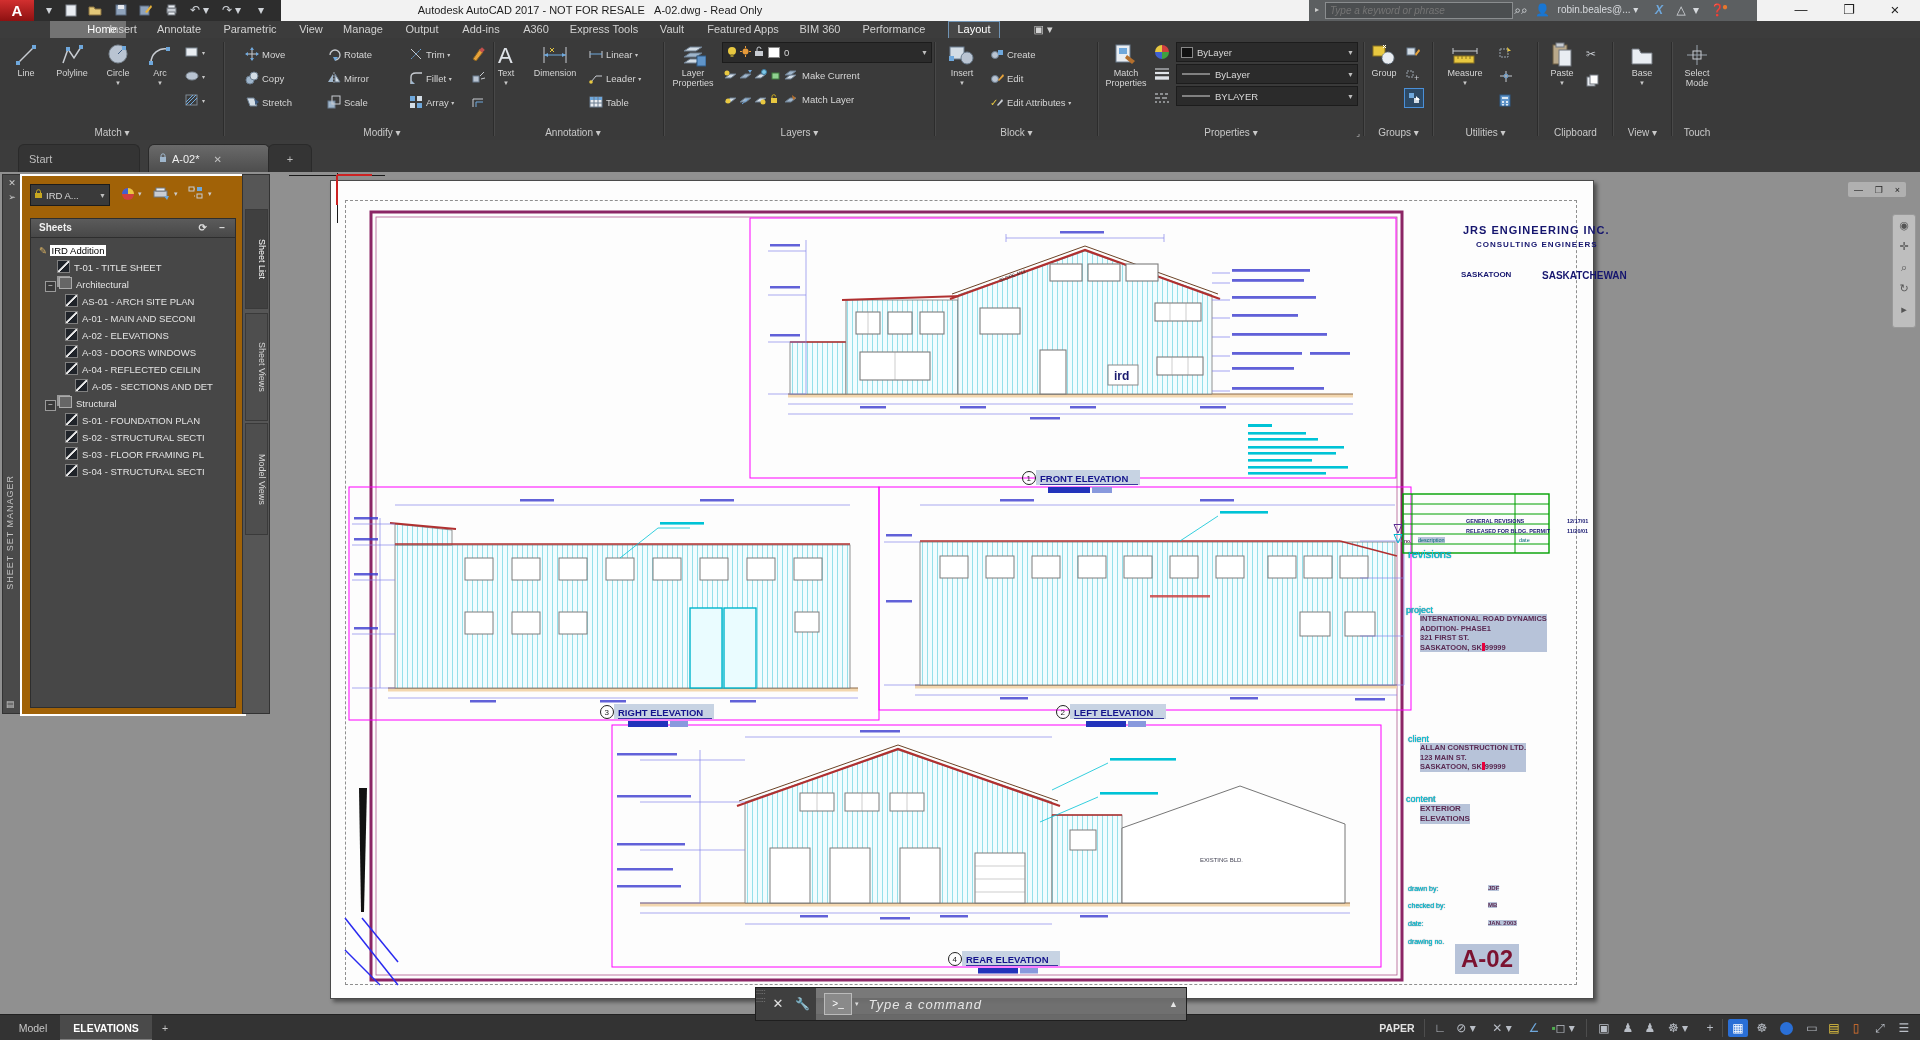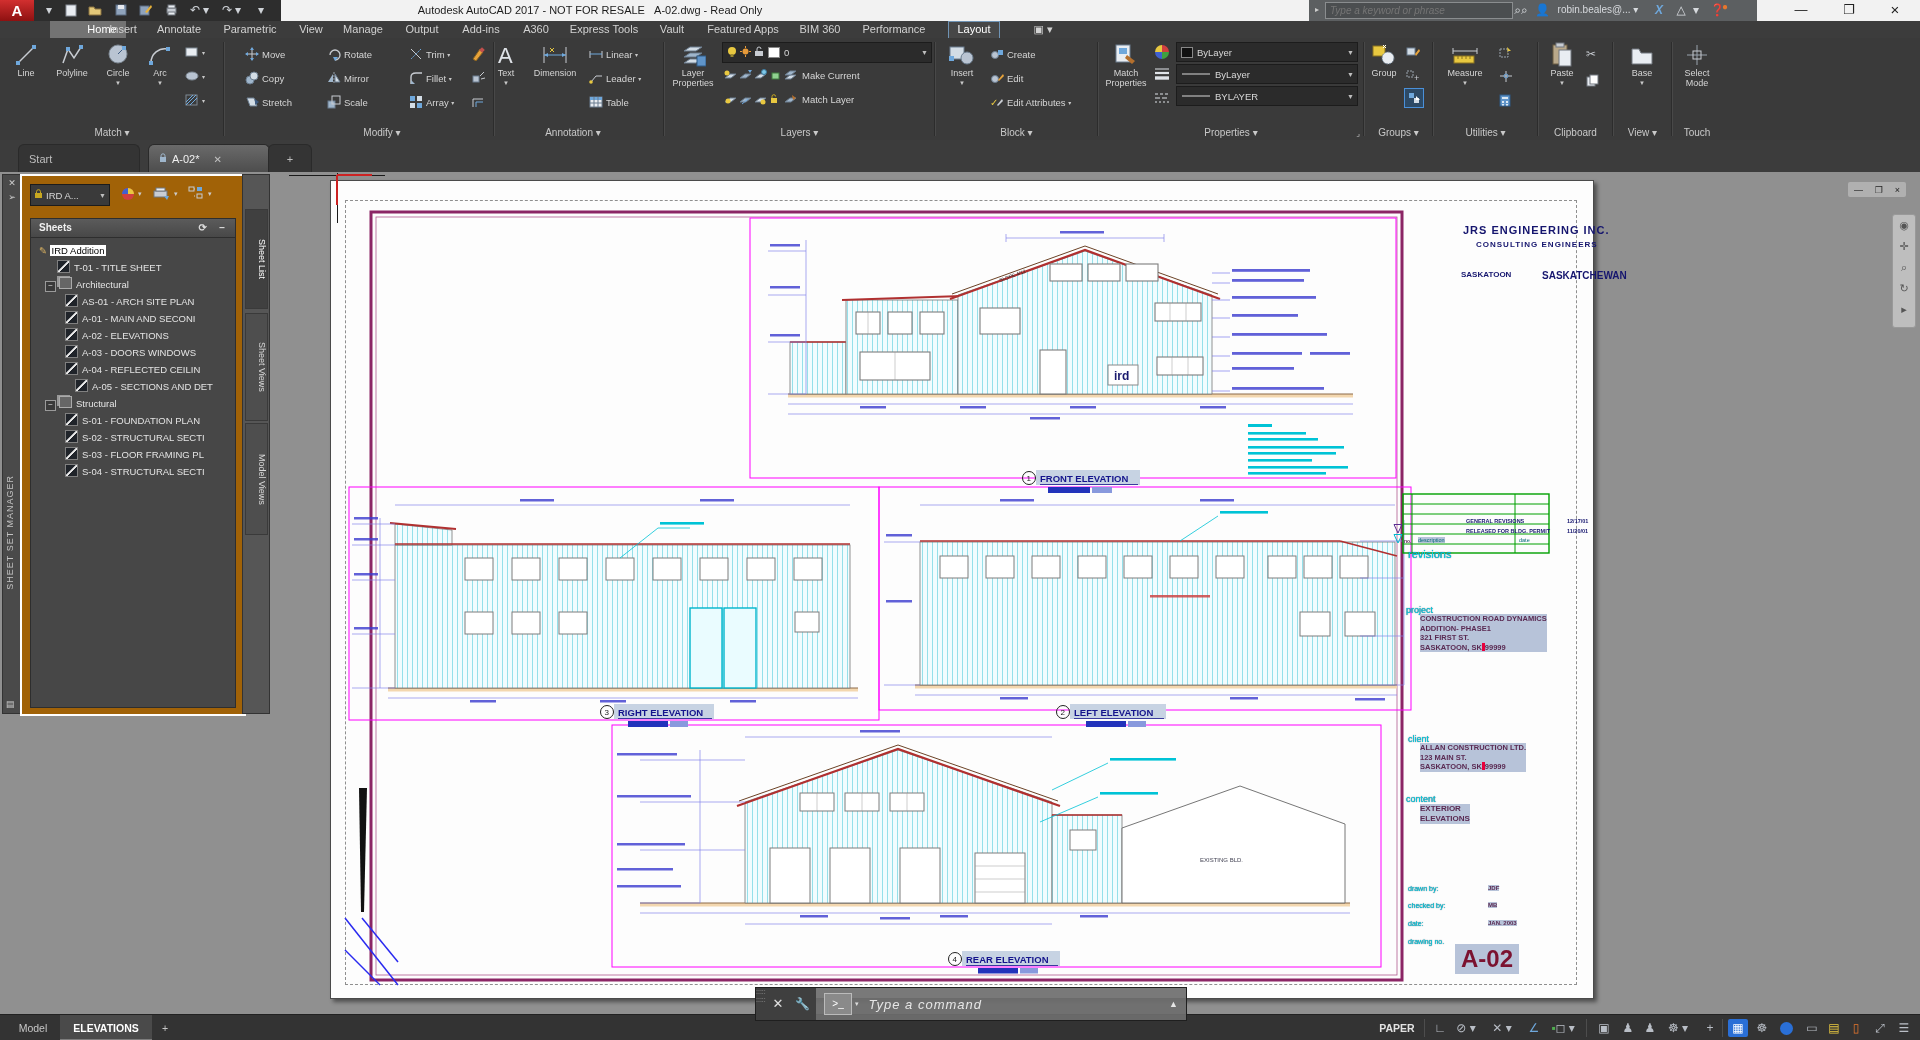--- a/index.html
+++ b/index.html
@@ -1098,21 +1098,21 @@
     <div class="tbk navy" style="left:1519px;top:346px;font-size:5.5px">12/17/01</div>
     <div class="tbk navy" style="left:1418px;top:356px;font-size:5.5px">RELEASED FOR BLDG. PERMIT</div>
     <div class="tbk navy" style="left:1519px;top:356px;font-size:5.5px">11/20/01</div>
     <div class="tbk maroon" style="left:1404px;top:366px;font-size:5px">no.</div>
     <div class="tbk hl" style="left:1418px;top:365px;font-size:5.5px;color:#067">description</div>
     <div class="tbk" style="left:1519px;top:365px;font-size:5.5px;color:#067">date</div>
     <div class="tbk cyanlbl" style="left:1408px;top:376px;font-size:11px">revisions</div>
 
     <div class="tbk cyanlbl" style="left:1406px;top:433px;font-size:9px">project</div>
     <div class="tbk maroon hl" style="left:1420px;top:442px;font-size:7.5px;line-height:9.5px">
-      <span>CONSTRUCTION ROAD DYNAMICS</span><br>
+      <span>INTERNATIONAL ROAD DYNAMICS</span><br>
       <span>ADDITION- PHASE1</span><br>
       <span>321 FIRST ST.</span><br>
       <span>SASKATOON, SK</span><span class="cursor"></span><span>99999</span>
     </div>
 
     <div class="tbk cyanlbl" style="left:1408px;top:562px;font-size:9px">client</div>
     <div class="tbk maroon hl" style="left:1420px;top:571px;font-size:7.5px;line-height:9.5px">
       <span>ALLAN CONSTRUCTION LTD.</span><br>
       <span>123 MAIN ST.</span><br>
       <span>SASKATOON, SK</span><span class="cursor"></span><span>99999</span>

